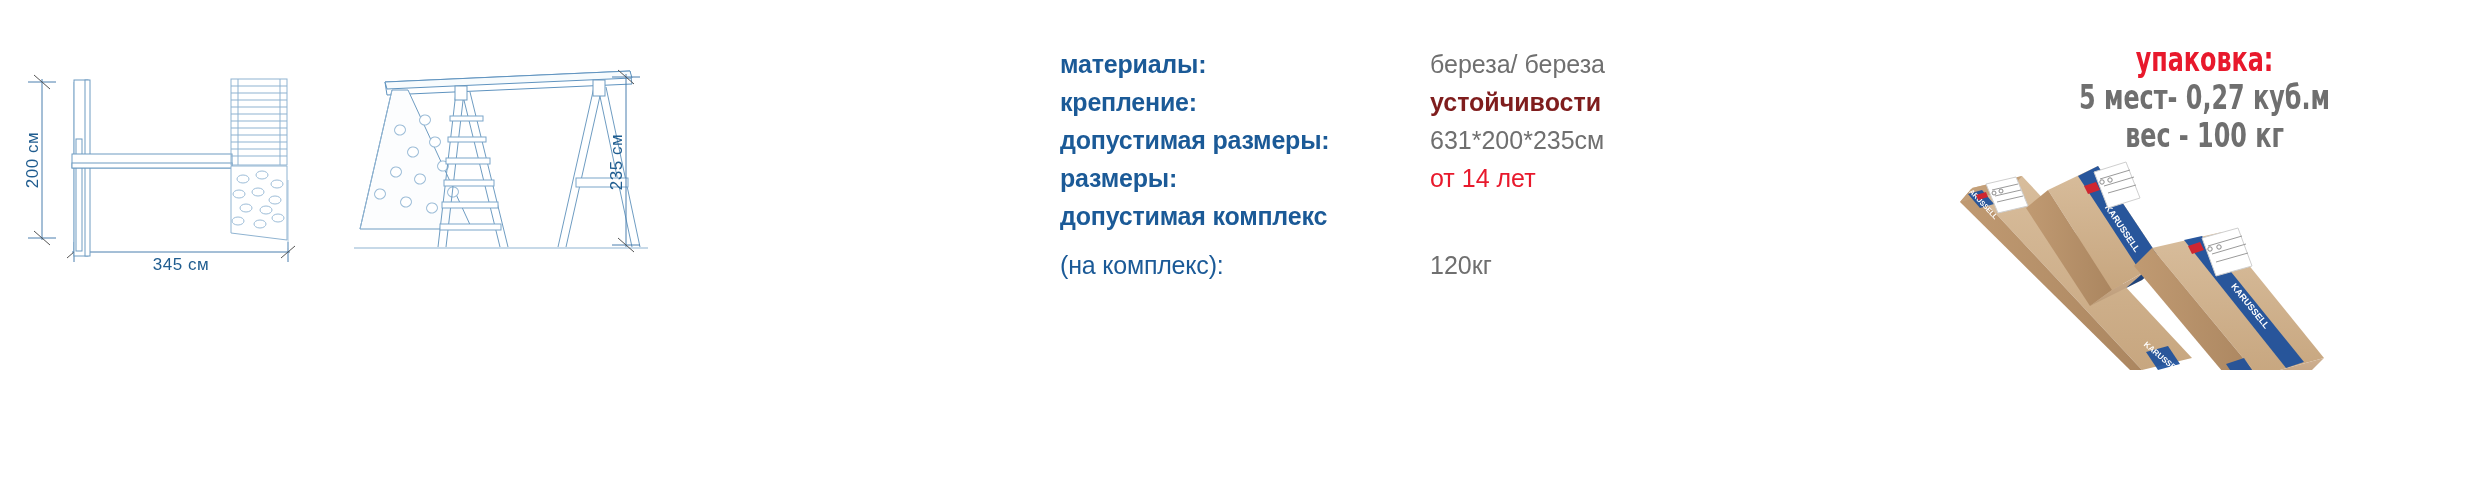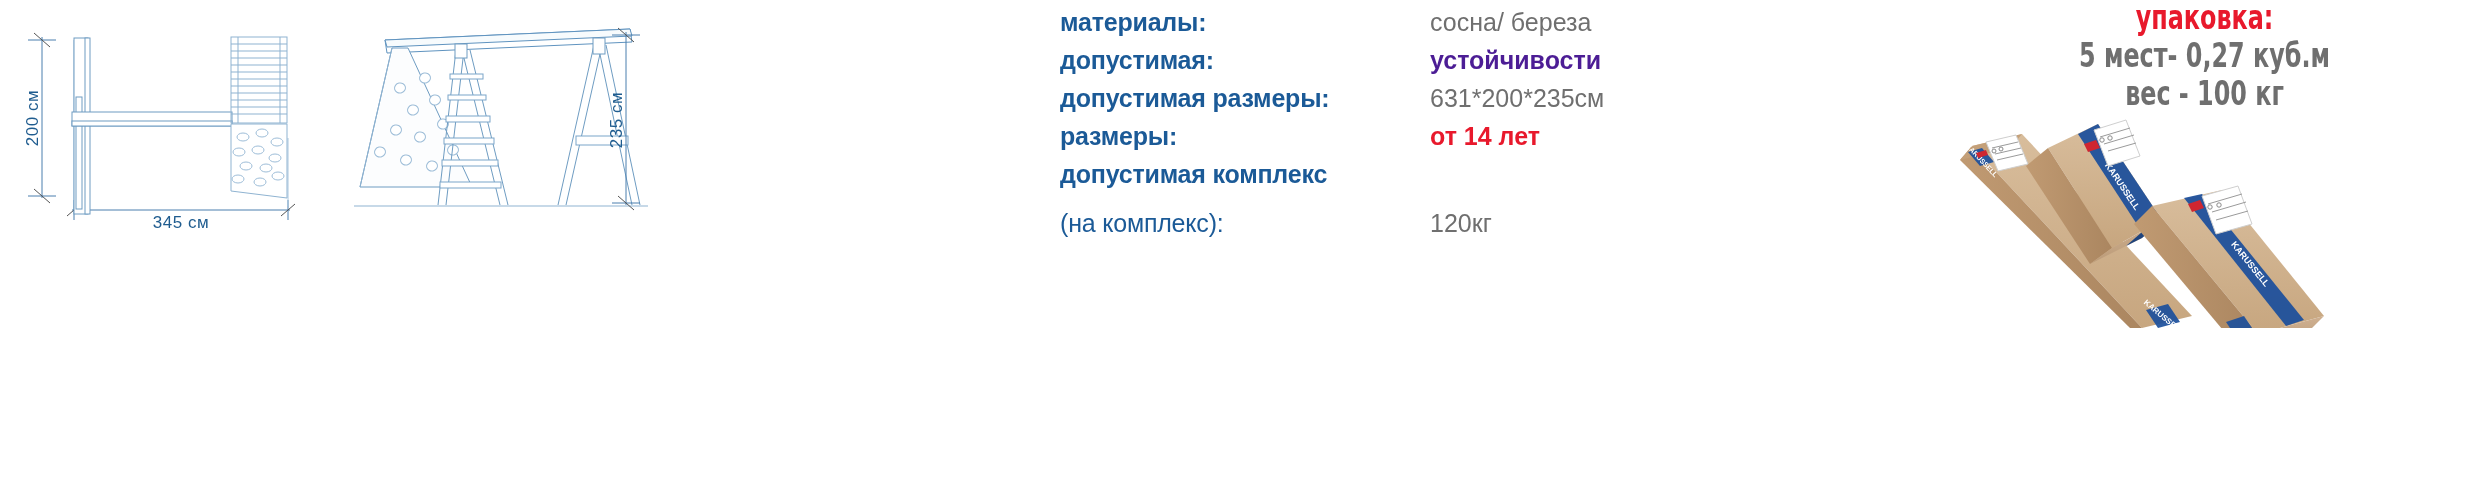--- a/index.html
+++ b/index.html
@@ -9,21 +9,21 @@
     overflow:hidden;
     position:relative;
   }
   .banner{
     position:relative;
     width:2479px;height:501px;
     background:#ffffff;
   }
 
   
-  .panel{position:absolute;}
+  .panel{position:absolute;margin-top:42px;}
 
   
   #panel-left{left:0;top:0;width:340px;height:250px;}
   #panel-left svg{display:block;}
 
   .dim-text{
     fill:#1f5c8f;
     font-family:"Liberation Sans", sans-serif;
     font-size:17px;
     letter-spacing:.5px;
@@ -52,26 +52,26 @@
     padding-right:30px;
     width:370px;
   }
   .spec-label.thin{font-weight:normal;}
   .spec-value{
     color:#6f6f6f;
     font-size:25px;
     font-weight:normal;
   }
   .spec-value.bold{
-    color:#4c1d95;
+    color:#7f1d1d;
     font-weight:bold;
   }
   .spec-value.accent{
     color:#e8192c;
-    font-weight:bold;
+    font-weight:normal;
   }
   .spec-row-tall td{padding-bottom:9px;}
   .spec-row-gap td{padding-bottom:20px;}
 
   
   #panel-pack{left:1930px;top:0;width:549px;height:330px;}
   .pack-text{
     text-align:center;
     width:549px;
   }
@@ -237,24 +237,24 @@
       </g>
       <text class="dim-text" x="282" y="120" transform="rotate(-90 282 120)" text-anchor="middle">235 см</text>
     </svg>
   </div>
 
   <div class="panel" id="panel-spec">
     <table class="spec-table">
       <tbody>
         <tr class="spec-row-tall">
           <td class="spec-label">материалы:</td>
-          <td class="spec-value">сосна/ береза</td>
+          <td class="spec-value">береза/ береза</td>
         </tr>
         <tr class="spec-row-tall">
-          <td class="spec-label">допустимая:</td>
+          <td class="spec-label">крепление:</td>
           <td class="spec-value bold">устойчивости</td>
         </tr>
         <tr class="spec-row-tall">
           <td class="spec-label">допустимая размеры:</td>
           <td class="spec-value">631*200*235см</td>
         </tr>
         <tr class="spec-row-tall">
           <td class="spec-label">размеры:</td>
           <td class="spec-value accent">от 14 лет</td>
         </tr>

